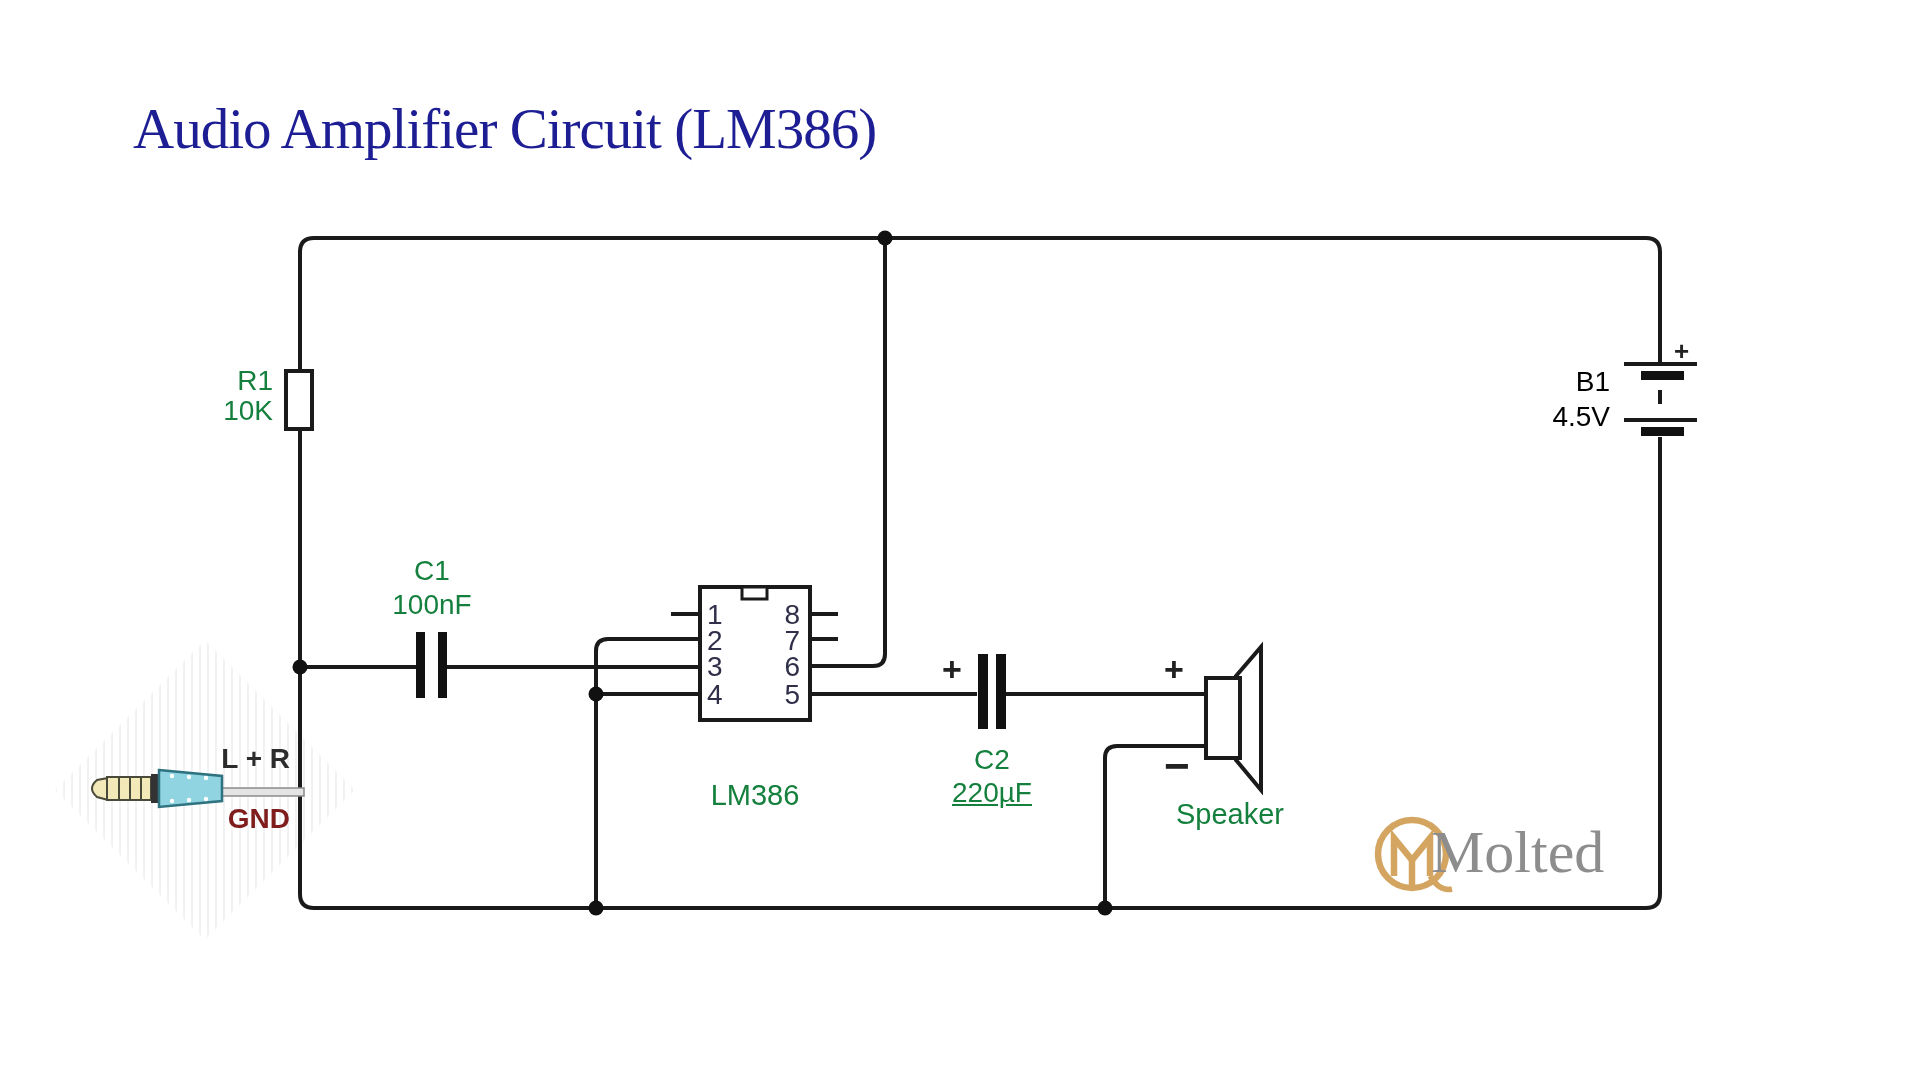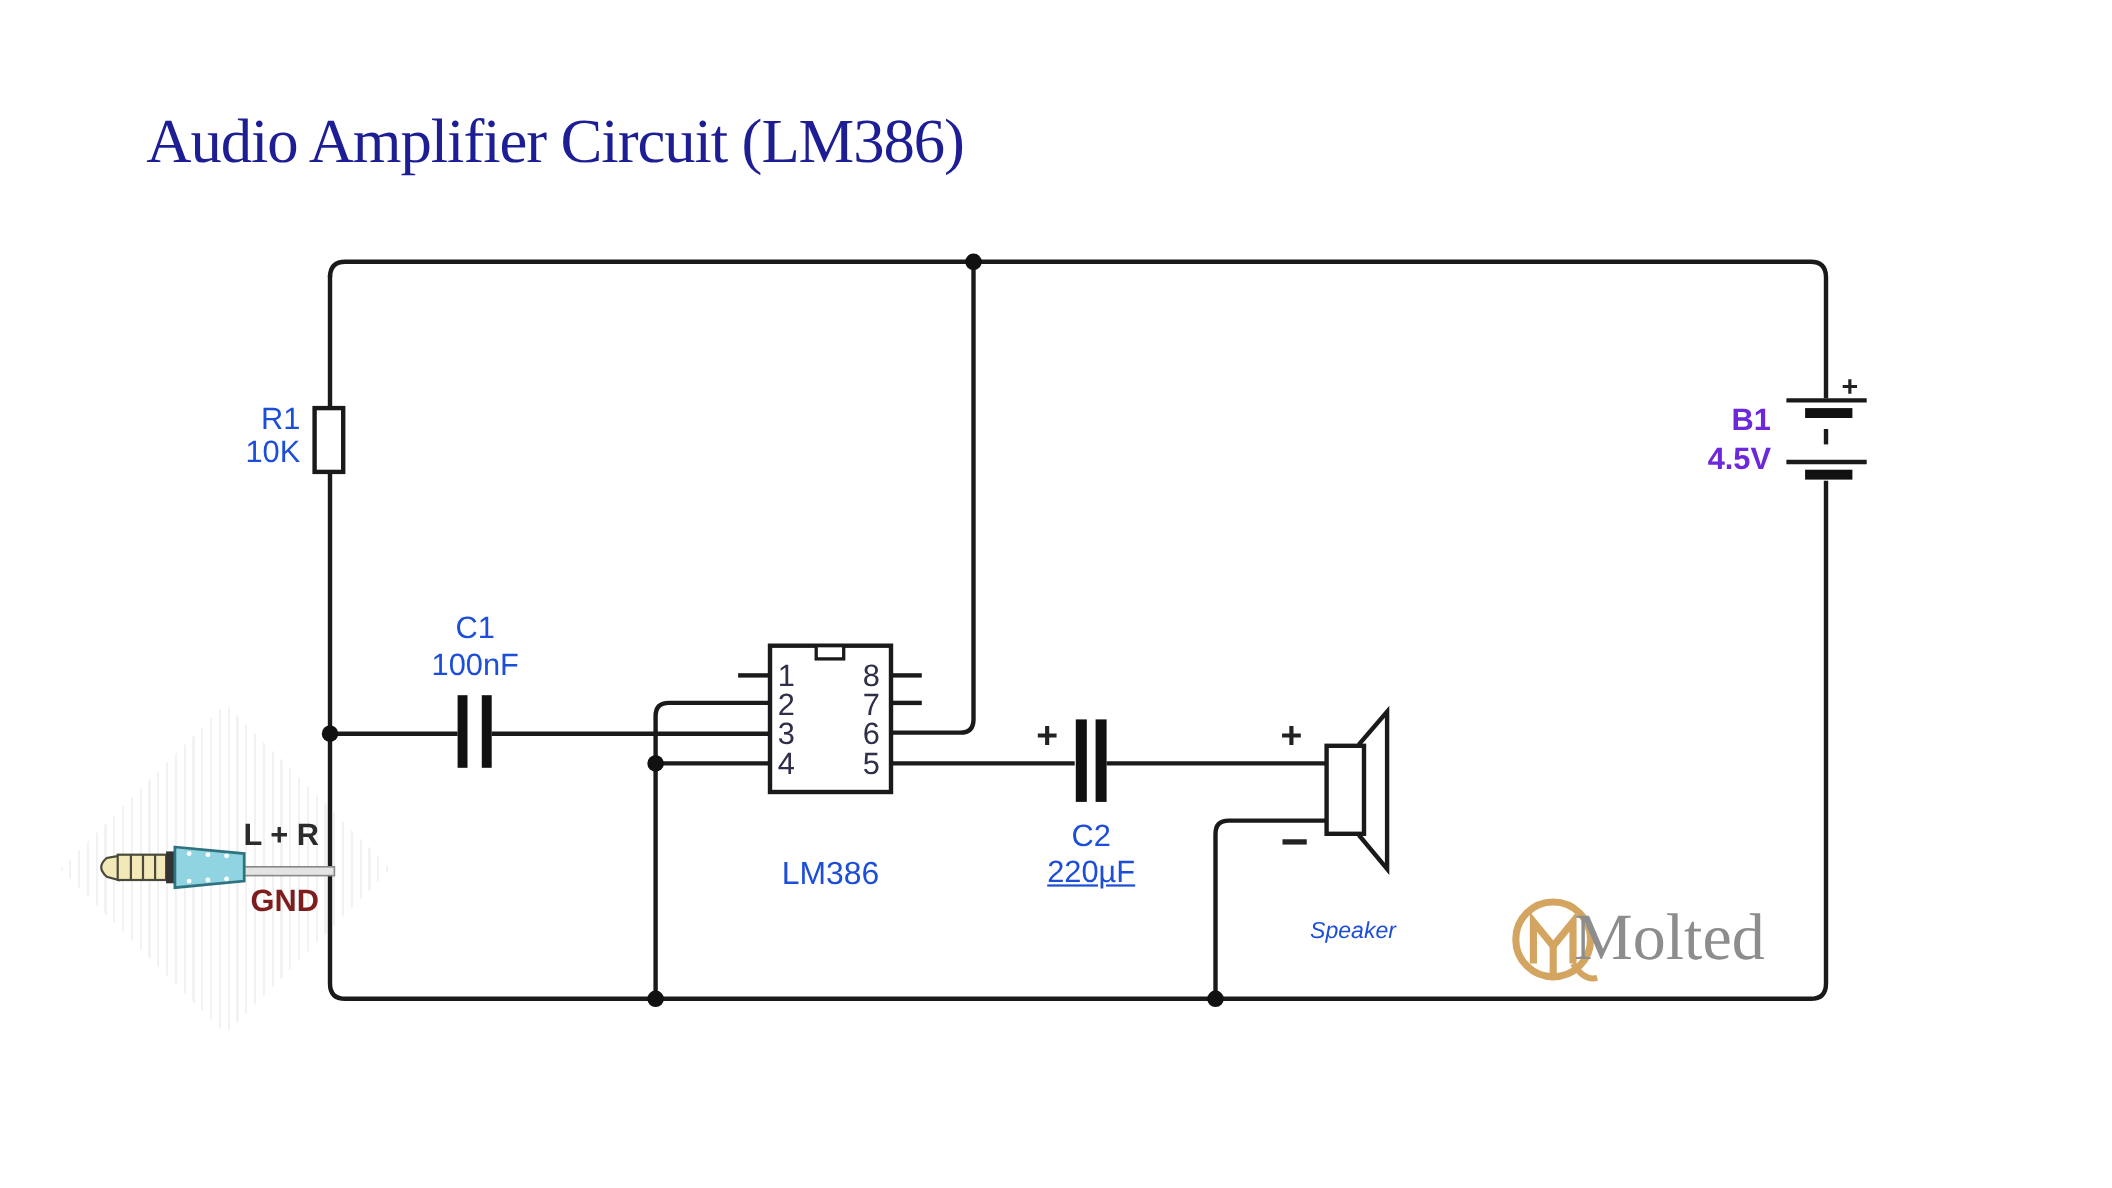--- a/index.html
+++ b/index.html
@@ -1,27 +1,27 @@
 <!DOCTYPE html>
 <html><head>
 <meta charset="utf-8">
 <style>
   html,body{margin:0;padding:0;background:#fff;}
   #canvas{position:relative;width:1920px;height:1080px;background:#ffffff;overflow:hidden;
           font-family:"Liberation Sans",sans-serif;}
-  .lbl{position:absolute;color:#1d4ed8;font-size:28px;line-height:1.05;white-space:nowrap;}
+  .lbl{position:absolute;color:#15803d;font-size:28px;line-height:1.05;white-space:nowrap;}
   .lbl.right{text-align:right;}
   .lbl.center{text-align:center;}
   #title{position:absolute;left:133px;top:96px;font-family:"Liberation Serif",serif;
          font-size:57px;letter-spacing:-1px;color:#1d1d94;}
   .pin{position:absolute;color:#2f2f4a;font-size:28px;font-weight:500;}
   .plus{position:absolute;color:#222;font-size:34px;font-weight:bold;}
   .minus{position:absolute;color:#222;font-size:44px;font-weight:bold;line-height:0.4;}
   #battplus{position:absolute;color:#222;font-size:26px;font-weight:bold;}
-  .batlbl{color:#6d28d9;font-weight:bold;}
+  .batlbl{color:#000000;}
   #watermark{position:absolute;left:55px;top:640px;width:300px;height:300px;opacity:.65;
      background:repeating-linear-gradient(90deg,#ebebeb 0 2px,transparent 2px 8px);
      -webkit-clip-path:polygon(50% 0,100% 50%,50% 100%,0 50%);
      clip-path:polygon(50% 0,100% 50%,50% 100%,0 50%);}
   #logo-text{position:absolute;left:1431px;top:818px;font-family:"Liberation Serif",serif;
      font-size:60px;color:#8d8d8d;letter-spacing:0px;}
   svg{position:absolute;left:0;top:0;}
 </style>
 </head>
 <body>
@@ -134,21 +134,21 @@
   <div class="pin" style="left:770px;top:651px;width:30px;text-align:right;">6</div>
   <div class="pin" style="left:770px;top:679px;width:30px;text-align:right;">5</div>
   <div class="lbl center" style="left:695px;top:736px;width:120px;font-size:29px;margin-top:44px;">LM386</div>
 
   <div class="plus" style="left:942px;top:650px;">+</div>
   <div class="lbl center" style="left:942px;top:745px;width:100px;">C2</div>
   <div class="lbl center" style="left:932px;top:778px;width:120px;text-decoration:underline;">220µF</div>
 
   <div class="plus" style="left:1164px;top:650px;">+</div>
   <div class="minus" style="left:1164px;top:757px;">−</div>
-  <div class="lbl center" style="left:1155px;top:836px;width:150px;font-size:21px;font-style:italic;">Speaker</div>
+  <div class="lbl center" style="left:1155px;top:799px;width:150px;font-size:29px;">Speaker</div>
 
   <div class="lbl right batlbl" style="left:1530px;top:367px;width:80px;">B1</div>
   <div class="lbl right batlbl" style="left:1530px;top:402px;width:80px;">4.5V</div>
   <div id="battplus" style="left:1674px;top:336px;">+</div>
 
   <div class="lbl right" style="left:200px;top:744px;width:90px;font-weight:600;color:#2c2c2c;">L + R</div>
   <div class="lbl right" style="left:200px;top:804px;width:90px;font-weight:600;color:#7f1d1d;">GND</div>
 
   <div id="logo-text">Molted</div>
 </div>

